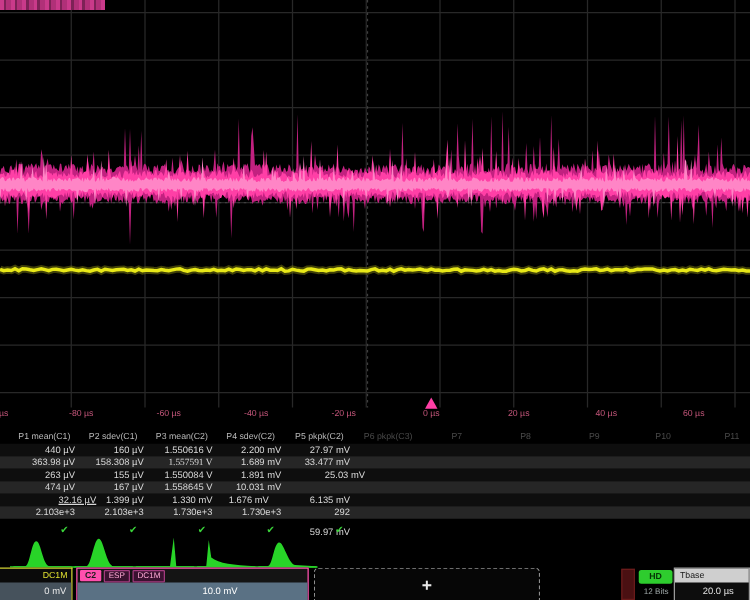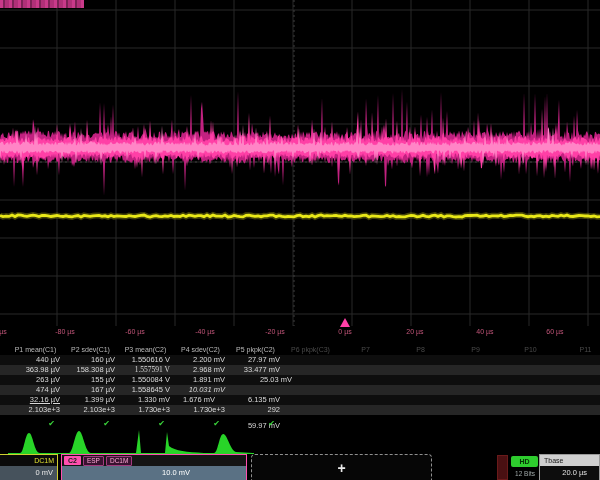--- a/index.html
+++ b/index.html
@@ -110,33 +110,33 @@
       <div class="abs cell hdr dim" style="left: 503px; top: 345px; width: 55px;">P10</div>
       <div class="abs cell hdr dim" style="left: 558px; top: 345px; width: 55px;">P11</div>
       <div class="abs cell val" style="left: 8px; top: 355px; width: 55px;">440 µV</div>
       <div class="abs cell val" style="left: 63px; top: 355px; width: 55px;">160 µV</div>
       <div class="abs cell val" style="left: 118px; top: 355px; width: 55px;">1.550616 V</div>
       <div class="abs cell val" style="left: 173px; top: 355px; width: 55px;">2.200 mV</div>
       <div class="abs cell val" style="left: 228px; top: 355px; width: 55px;">27.97 mV</div>
       <div class="abs cell val" style="left: 8px; top: 365px; width: 55px;">363.98 µV</div>
       <div class="abs cell val" style="left: 63px; top: 365px; width: 55px;">158.308 µV</div>
       <div class="abs cell val" style="left: 118px; top: 365px; width: 55px; font-family: Liberation Serif, serif;">1.557591 V</div>
-      <div class="abs cell val" style="left: 173px; top: 365px; width: 55px;">2.968 mV</div>
+      <div class="abs cell val" style="left: 173px; top: 365px; width: 55px;">1.689 mV</div>
       <div class="abs cell val" style="left: 228px; top: 365px; width: 55px;">33.477 mV</div>
       <div class="abs cell val" style="left: 8px; top: 375px; width: 55px;">263 µV</div>
       <div class="abs cell val" style="left: 63px; top: 375px; width: 55px;">155 µV</div>
       <div class="abs cell val" style="left: 118px; top: 375px; width: 55px;">1.550084 V</div>
       <div class="abs cell val" style="left: 173px; top: 375px; width: 55px;">1.891 mV</div>
       <div class="abs cell val" style="left: 240px; top: 375px; width: 55px;">25.03 mV</div>
       <div class="abs cell val" style="left: 8px; top: 385px; width: 55px;">474 µV</div>
       <div class="abs cell val" style="left: 63px; top: 385px; width: 55px;">167 µV</div>
       <div class="abs cell val" style="left: 118px; top: 385px; width: 55px;">1.558645 V</div>
-      <div class="abs cell val" style="left: 173px; top: 385px; width: 55px; font-style: italic;">10.031 mV</div>
+      <div class="abs cell val" style="left: 173px; top: 385px; width: 55px;">10.031 mV</div>
       <div class="abs cell val" style="left: 228px; top: 385px; width: 55px; margin-top: 36px;">59.97 mV</div>
-      <div class="abs cell val" style="left: 8px; top: 395px; width: 55px; text-decoration: underline;">32.16 µV</div>
+      <div class="abs cell val" style="left: 25px; top: 395px; width: 55px; text-decoration: underline;">32.16 µV</div>
       <div class="abs cell val" style="left: 63px; top: 395px; width: 55px;">1.399 µV</div>
       <div class="abs cell val" style="left: 118px; top: 395px; width: 55px;">1.330 mV</div>
       <div class="abs cell val" style="left: 173px; top: 395px; width: 55px; text-align: center;">1.676 mV</div>
       <div class="abs cell val" style="left: 228px; top: 395px; width: 55px;">6.135 mV</div>
       <div class="abs cell val" style="left: 8px; top: 405px; width: 55px;">2.103e+3</div>
       <div class="abs cell val" style="left: 63px; top: 405px; width: 55px;">2.103e+3</div>
       <div class="abs cell val" style="left: 118px; top: 405px; width: 55px;">1.730e+3</div>
       <div class="abs cell val" style="left: 173px; top: 405px; width: 55px;">1.730e+3</div>
       <div class="abs cell val" style="left: 228px; top: 405px; width: 55px;">292</div>
       <div class="abs cell chk" style="left: 8px; top: 419px; width: 55px; color: rgb(58, 212, 58);">✔</div>

